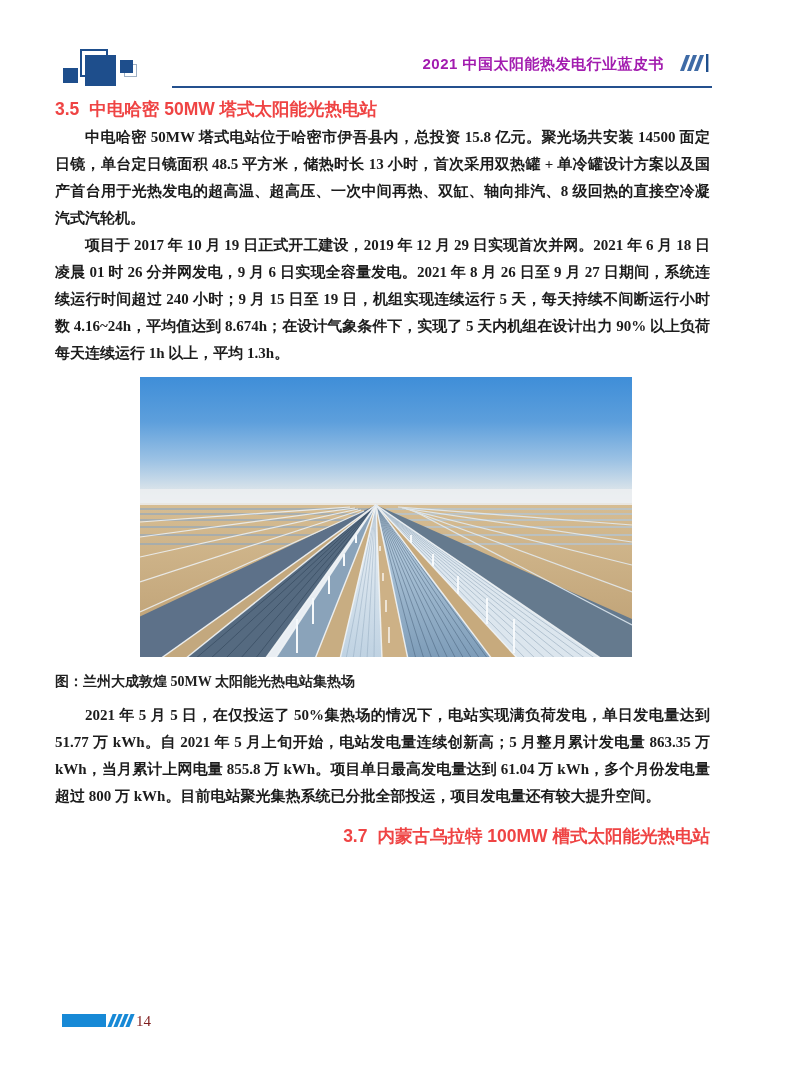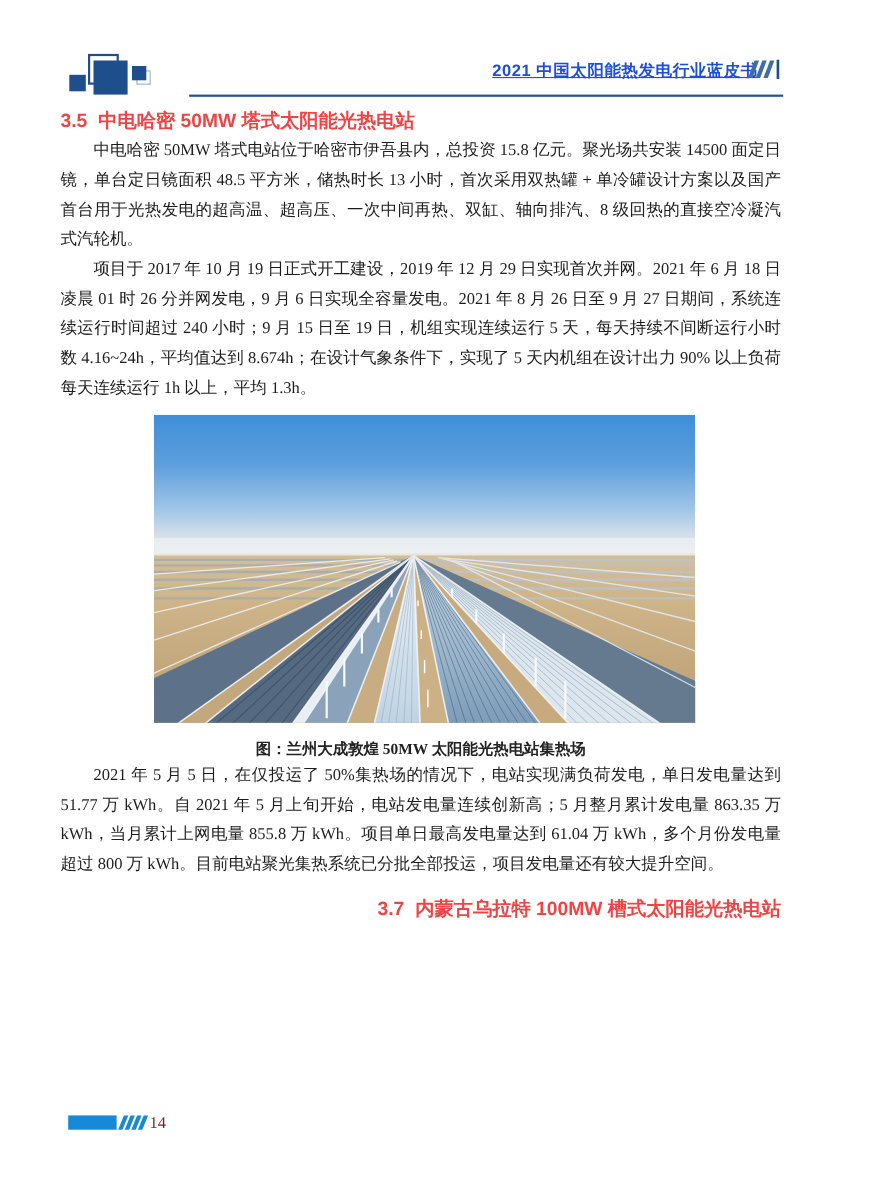--- a/index.html
+++ b/index.html
@@ -14,49 +14,49 @@
   
   .header { position:absolute; top:0; left:0; width:800px; height:96px; }
   .logo { position:absolute; top:44px; left:55px; width:95px; height:44px; }
   .logo .sq { position:absolute; }
   .sq-small-left   { left:8px;  top:24px; width:15px; height:15px; background:#1e4e8c; }
   .sq-outline-big  { left:25px; top:5px;  width:28px; height:28px; background:#fff; border:2px solid #1e4e8c; }
   .sq-solid-big    { left:30px; top:11px; width:31px; height:31px; background:#1e4e8c; }
   .sq-outline-sm   { left:69px; top:20px; width:13px; height:13px; background:#fff; border:1px solid #9fb0c4; }
   .sq-solid-sm     { left:65px; top:16px; width:13px; height:13px; background:#1e4e8c; }
   .header-title {
-    position:absolute; top:55px; right:111px;
+    position:absolute; top:55px; right:136px;
     font-family:"Liberation Sans","DejaVu Sans",sans-serif;
-    font-size:15px; font-weight:600; color:#1d4ed8; letter-spacing:.5px;text-decoration:underline;
+    font-size:15px; font-weight:600; color:#a21caf; letter-spacing:.5px;
   }
   .header-slashes { position:absolute; top:54px; right:88px; width:32px; height:18px; }
   .header-rule { position:absolute; top:86px; left:172px; width:540px; height:2px; background:#24508e; }
 
   
   .content { position:absolute; top:97px; left:55px; width:655px; }
   h2.sec {
     font-family:"Liberation Sans","DejaVu Sans",sans-serif;
     font-size:17.5px; font-weight:600; color:#ef4444;
     line-height:24px; margin-bottom:3px;
   }
   h2.sec .sec-num { margin-right:10px; }
   p.body {
     font-size:15px; line-height:27px; text-align:justify;
-    text-indent:2em; color:#1c1c1c;
+    text-indent:2em; color:#1c1c1c;font-weight:bold;
   }
   p.body sup { font-size:10px; line-height:0; vertical-align:super; }
   .mt12 { margin-top:12px; }
   .mt14 { margin-top:14px;text-align:right; }
-  .mt10 { }
+  .mt10 { margin-top:10px; }
 
   
   .figure-wrap { margin:10px 0 0 85px; width:492px; }
   .figure-img { display:block; width:492px; height:280px; }
   .figure-caption {
-    margin-top:15px; width:655px; text-align:center;
+    margin-top:15px; width:655px; text-align:left;
     font-size:14px; font-weight:600; color:#222; line-height:20px;
   }
 
   
   .footer { position:absolute; left:62px; top:1013px; height:16px; }
   .footer-bar { position:absolute; left:0; top:1px; width:44px; height:13px; background:#1789d6; }
   .footer-slashes { position:absolute; left:48px; top:1px; height:13px; display:flex; gap:2px; }
   .footer-slashes .fs { width:4px; height:13px; background:#1789d6; transform:skewX(-22deg); }
   .footer-pagenum {
     position:absolute; left:74px; top:0;

